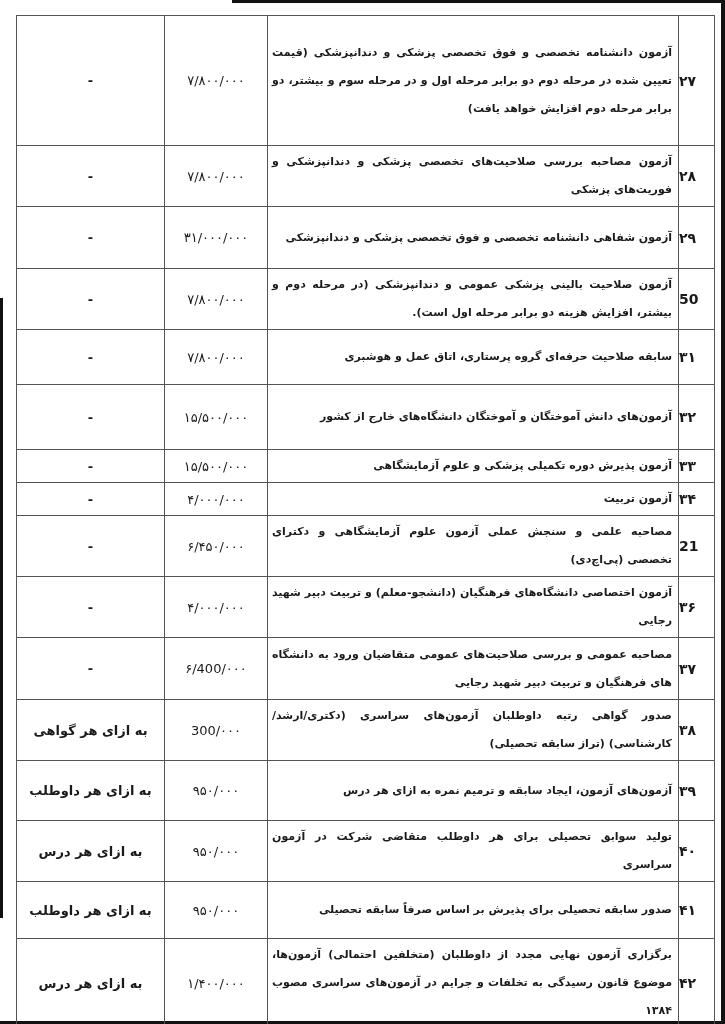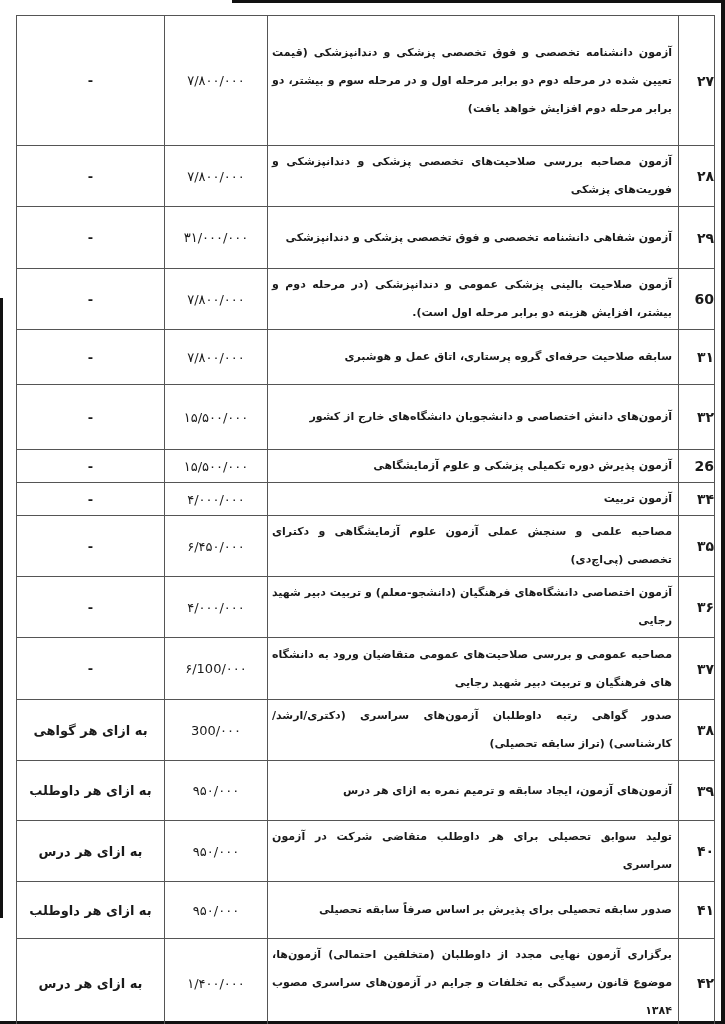--- a/index.html
+++ b/index.html
@@ -56,21 +56,21 @@
       direction: rtl;
       table-layout: fixed;
     }
     table.fees td {
       border: 1.4px solid #555;
       vertical-align: middle;
       padding: 0;
     }
     td.c-num {
       width: 35px;
-      text-align: right;
+      text-align: left;
       font-size: 14px;
       font-weight: bold;
     }
     td.c-title {
       width: 400px;
       text-align: justify;
       text-align-last: right;
       font-size: 11px;
       font-weight: bold;
       line-height: 28px;
@@ -111,65 +111,65 @@
         <td class="c-price">۷/۸۰۰/۰۰۰</td>
         <td class="c-note">-</td>
       </tr>
       <tr style="height: 62px;">
         <td class="c-num">۲۹</td>
         <td class="c-title">آزمون شفاهی دانشنامه تخصصی و فوق تخصصی پزشکی و دندانپزشکی</td>
         <td class="c-price">۳۱/۰۰۰/۰۰۰</td>
         <td class="c-note">-</td>
       </tr>
       <tr style="height: 59px;">
-        <td class="c-num">60</td>
+        <td class="c-num">50</td>
         <td class="c-title">آزمون صلاحیت بالینی پزشکی عمومی و دندانپزشکی (در مرحله دوم و بیشتر، افزایش هزینه دو برابر مرحله اول است).</td>
         <td class="c-price">۷/۸۰۰/۰۰۰</td>
         <td class="c-note">-</td>
       </tr>
       <tr style="height: 55px;">
         <td class="c-num">۳۱</td>
         <td class="c-title">سابقه صلاحیت حرفه‌ای گروه پرستاری، اتاق عمل و هوشبری</td>
         <td class="c-price">۷/۸۰۰/۰۰۰</td>
         <td class="c-note">-</td>
       </tr>
       <tr style="height: 65px;">
         <td class="c-num">۳۲</td>
-        <td class="c-title">آزمون‌های دانش اختصاصی و دانشجویان دانشگاه‌های خارج از کشور</td>
+        <td class="c-title">آزمون‌های دانش آموختگان و آموختگان دانشگاه‌های خارج از کشور</td>
         <td class="c-price">۱۵/۵۰۰/۰۰۰</td>
         <td class="c-note">-</td>
       </tr>
       <tr style="height: 33px;">
-        <td class="c-num">26</td>
+        <td class="c-num">۳۳</td>
         <td class="c-title">آزمون پذیرش دوره تکمیلی پزشکی و علوم آزمایشگاهی</td>
         <td class="c-price">۱۵/۵۰۰/۰۰۰</td>
         <td class="c-note">-</td>
       </tr>
       <tr style="height: 32px;">
         <td class="c-num">۳۴</td>
         <td class="c-title">آزمون تربیت</td>
         <td class="c-price">۴/۰۰۰/۰۰۰</td>
         <td class="c-note">-</td>
       </tr>
       <tr style="height: 60px;">
-        <td class="c-num">۳۵</td>
+        <td class="c-num">21</td>
         <td class="c-title">مصاحبه علمی و سنجش عملی آزمون علوم آزمایشگاهی و دکترای تخصصی (پی‌اچ‌دی)</td>
         <td class="c-price">۶/۴۵۰/۰۰۰</td>
         <td class="c-note">-</td>
       </tr>
       <tr style="height: 61px;">
         <td class="c-num">۳۶</td>
         <td class="c-title">آزمون اختصاصی دانشگاه‌های فرهنگیان (دانشجو-معلم) و تربیت دبیر شهید رجایی</td>
         <td class="c-price">۴/۰۰۰/۰۰۰</td>
         <td class="c-note">-</td>
       </tr>
       <tr style="height: 62px;">
         <td class="c-num">۳۷</td>
         <td class="c-title">مصاحبه عمومی و بررسی صلاحیت‌های عمومی متقاضیان ورود به دانشگاه های فرهنگیان و تربیت دبیر شهید رجایی</td>
-        <td class="c-price">۶/100/۰۰۰</td>
+        <td class="c-price">۶/400/۰۰۰</td>
         <td class="c-note">-</td>
       </tr>
       <tr style="height: 60px;">
         <td class="c-num">۳۸</td>
         <td class="c-title">صدور گواهی رتبه داوطلبان آزمون‌های سراسری (دکتری/ارشد/کارشناسی) (تراز سابقه تحصیلی)</td>
         <td class="c-price">300/۰۰۰</td>
         <td class="c-note">به ازای هر گواهی</td>
       </tr>
       <tr style="height: 60px;">
         <td class="c-num">۳۹</td>

